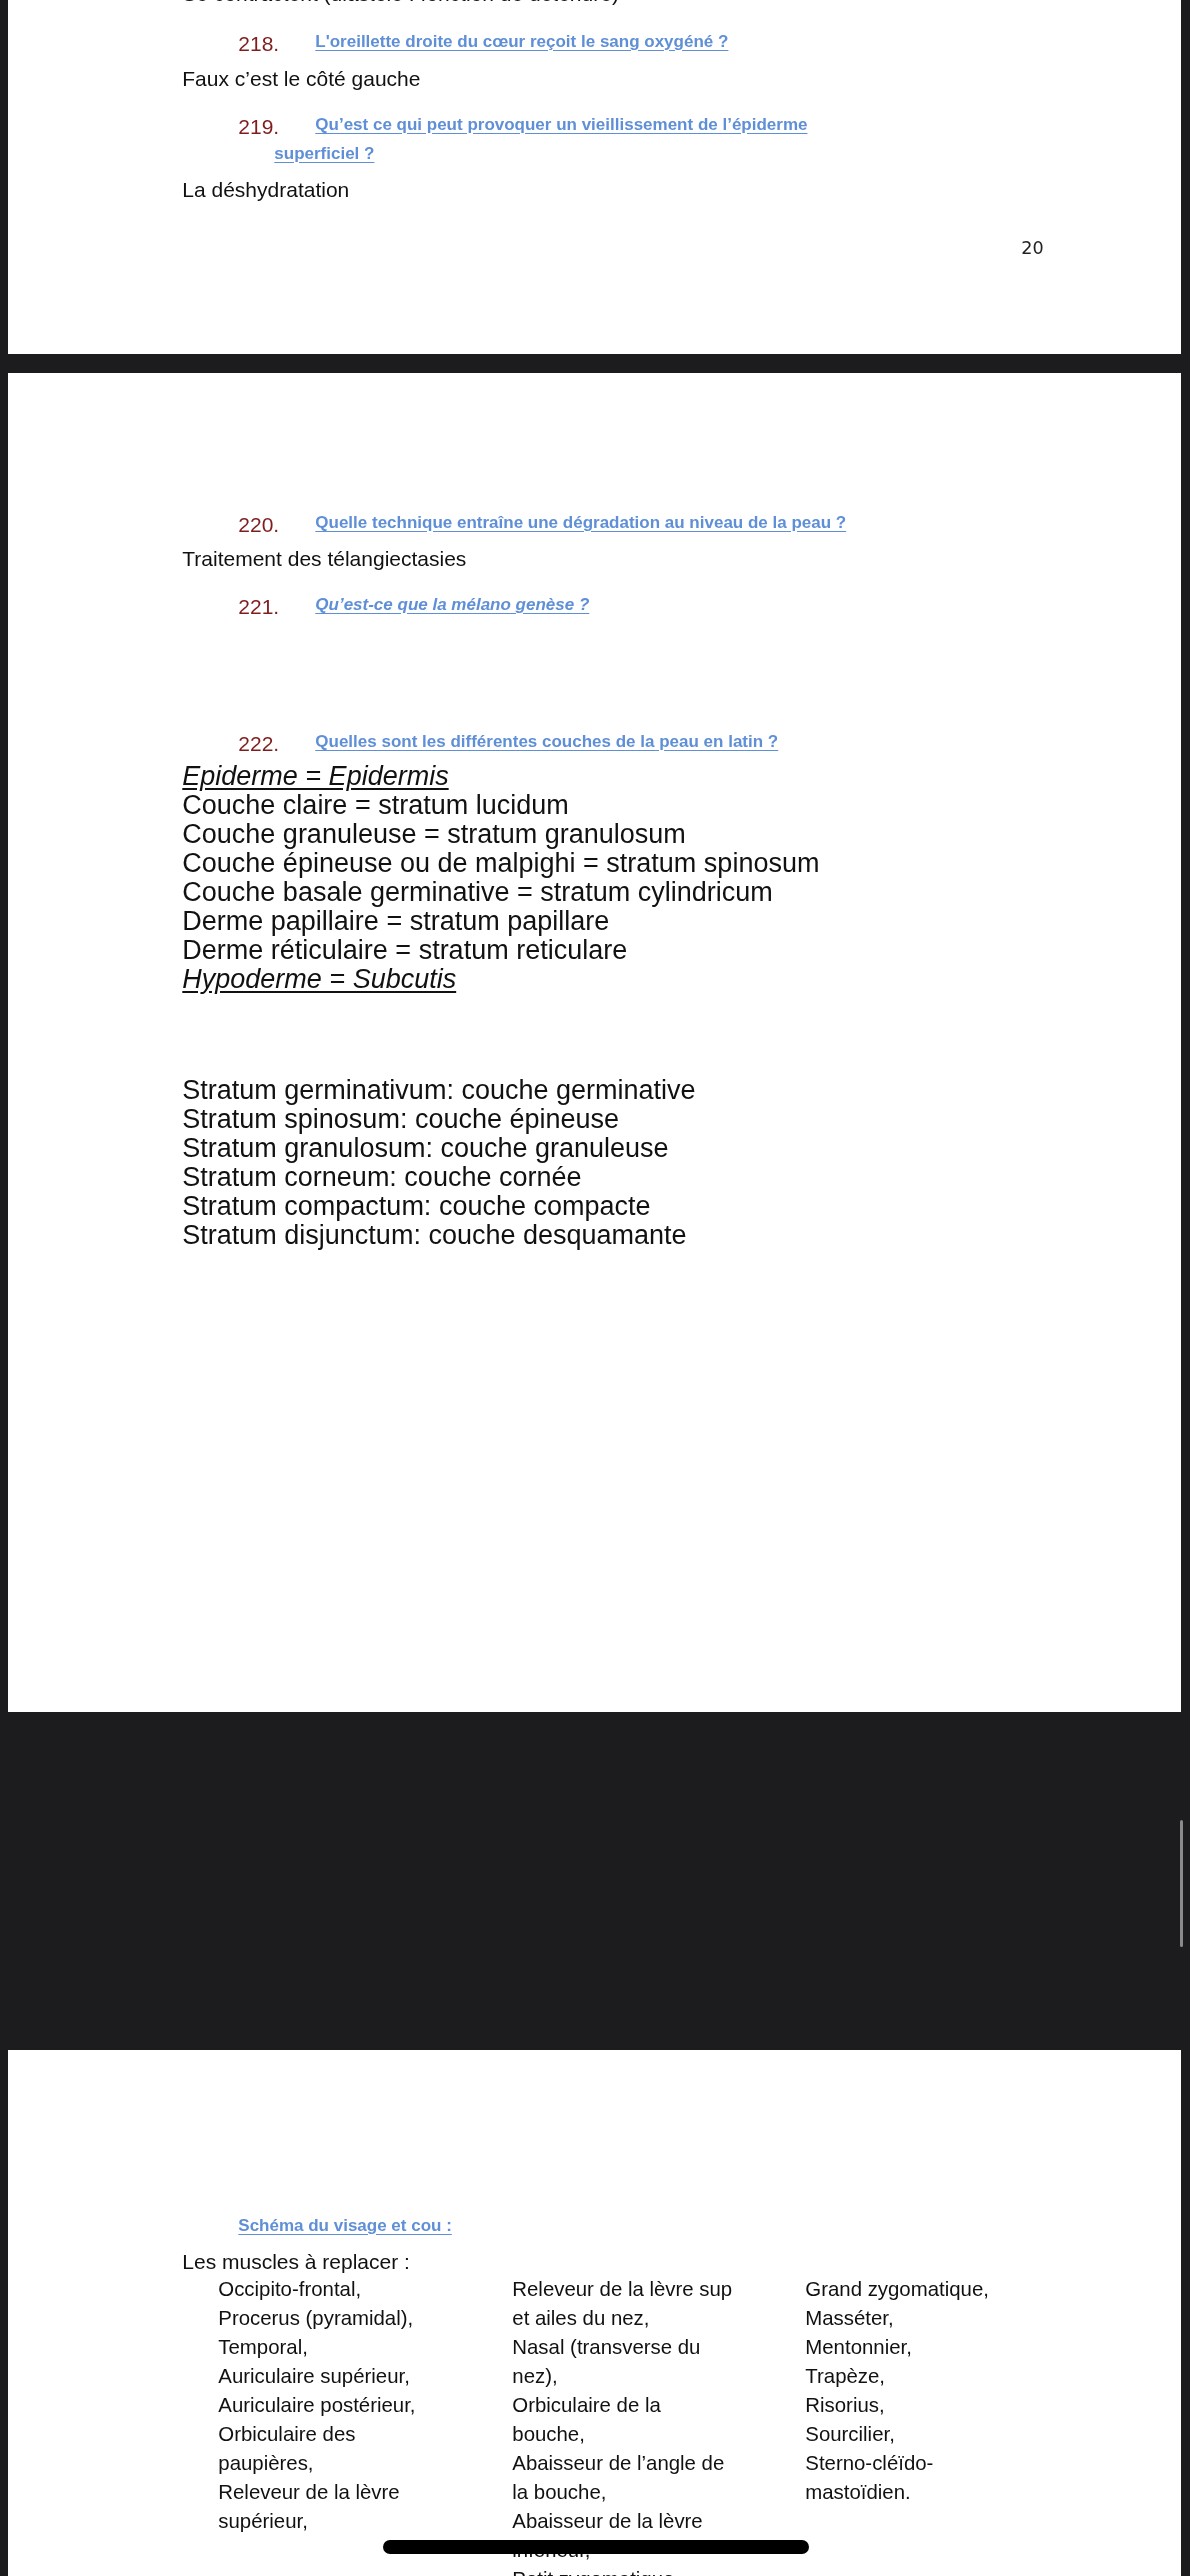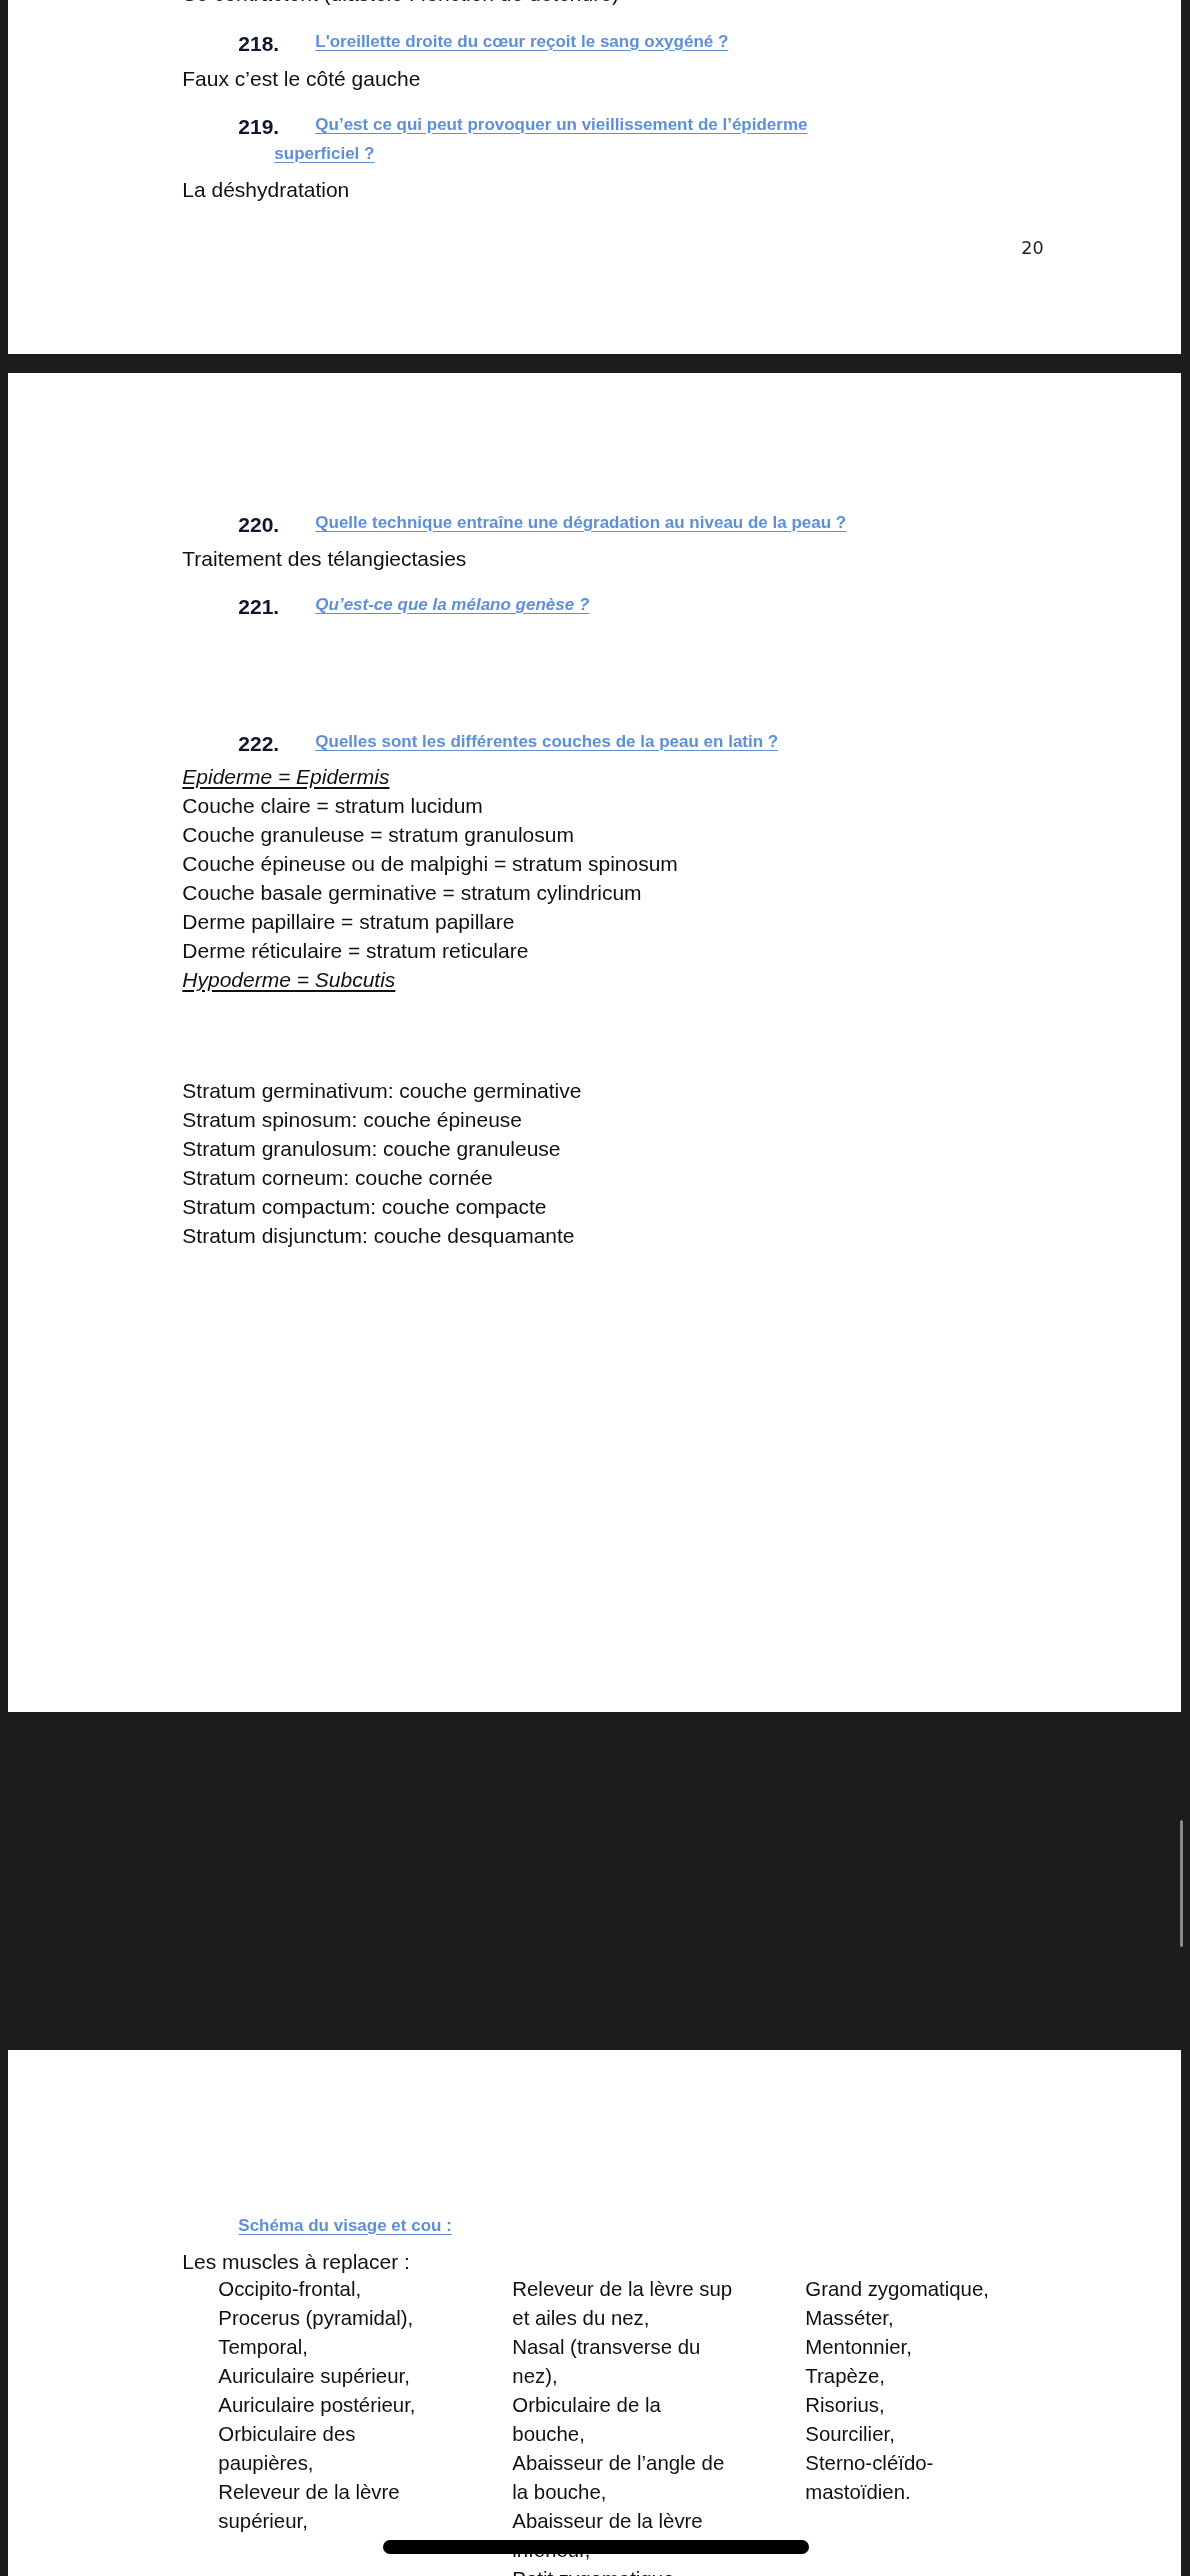--- a/index.html
+++ b/index.html
@@ -23,22 +23,22 @@
   .ln {
     position: absolute;
     font-size: 21px;
     color: #111;
     white-space: nowrap;
     line-height: 1;
   }
   .q-num {
     position: absolute;
     font-size: 21px;
-    font-weight: bold;
-    color: #0f172a;
+    font-weight: normal;
+    color: #7f1d1d;
     line-height: 1;
   }
   .q-text {
     position: absolute;
     font-size: 17px;
     font-weight: bold;
     color: #5f8fd6;
     text-decoration: underline;
     text-underline-offset: 2.8px;
     line-height: 1;
@@ -46,21 +46,21 @@
   }
   .it-u { font-style: italic; text-decoration: underline; text-underline-offset: 2.8px; }
   .pgnum {
     position: absolute;
     font-family: "DejaVu Sans", sans-serif;
     font-size: 17.6px;
     color: #222;
   }
   .col {
     position: absolute;
-    font-size: 21px;
+    font-size: 27px;
     color: #111;
     line-height: 29px;
   }
   .col div { white-space: nowrap; }
 
   .page-badge {
     position: absolute;
     left: 53px; top: 184px;
     width: 321px; height: 87px;
     background: rgba(242,242,242,0.96);

